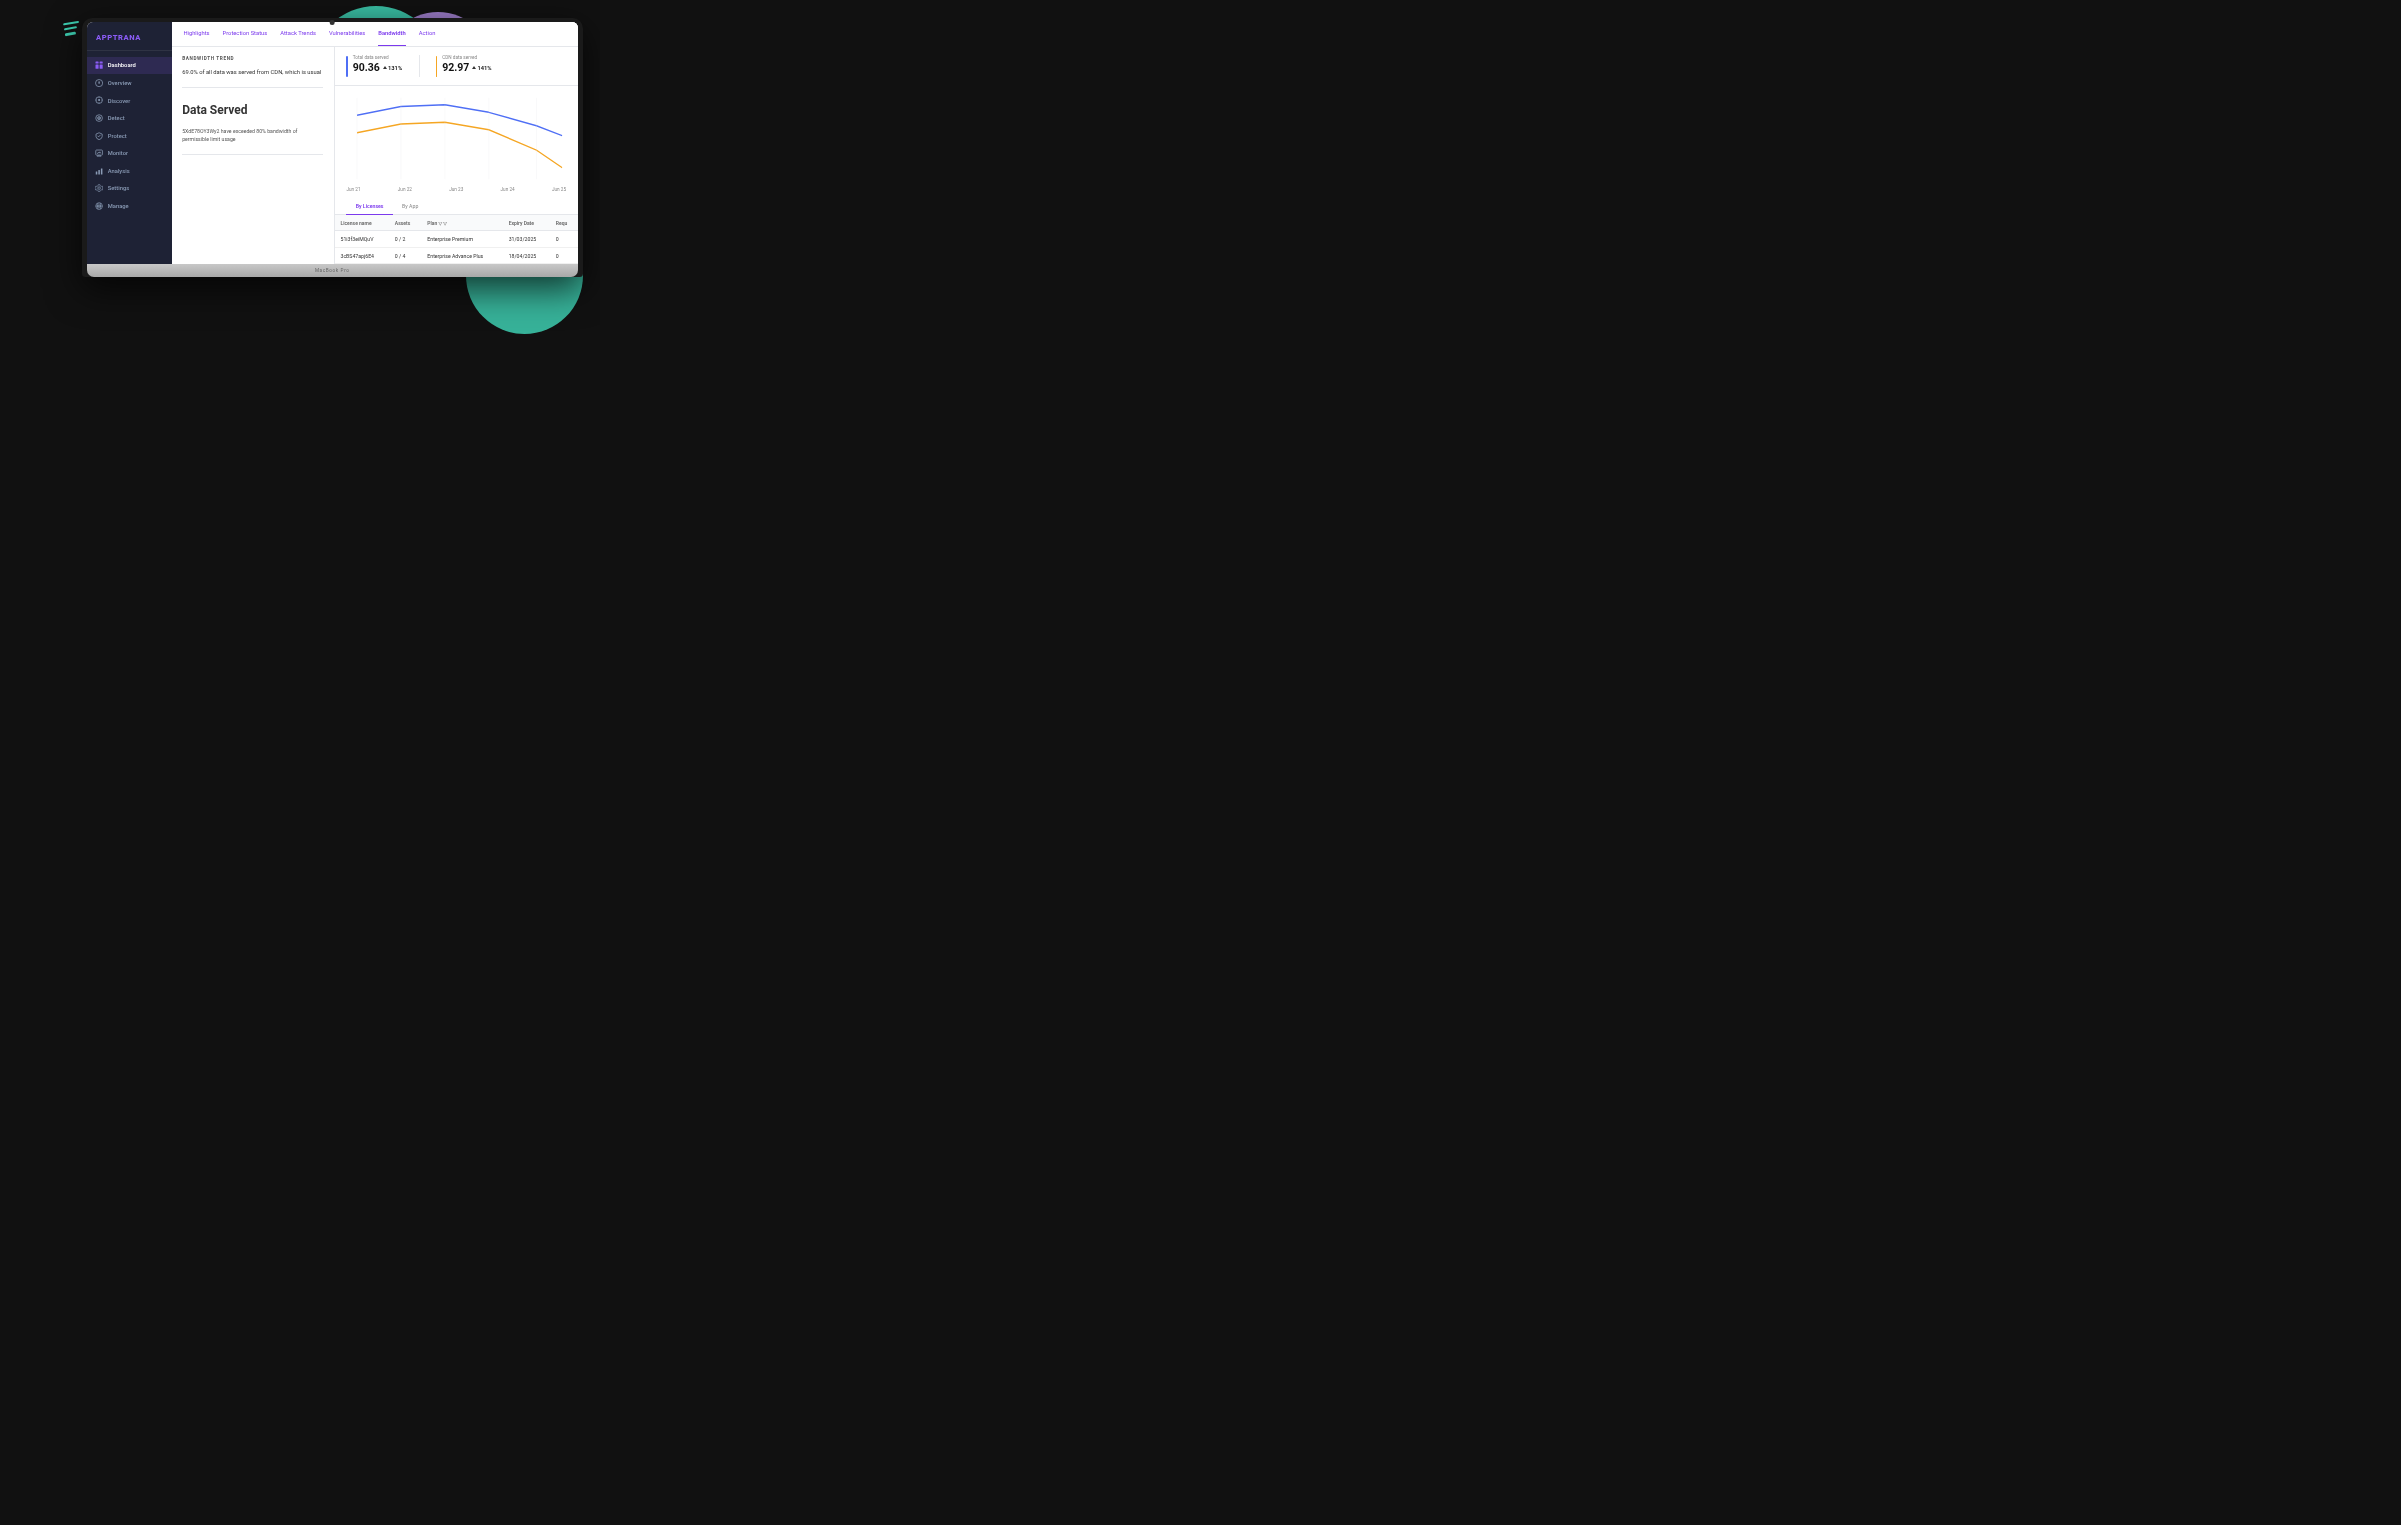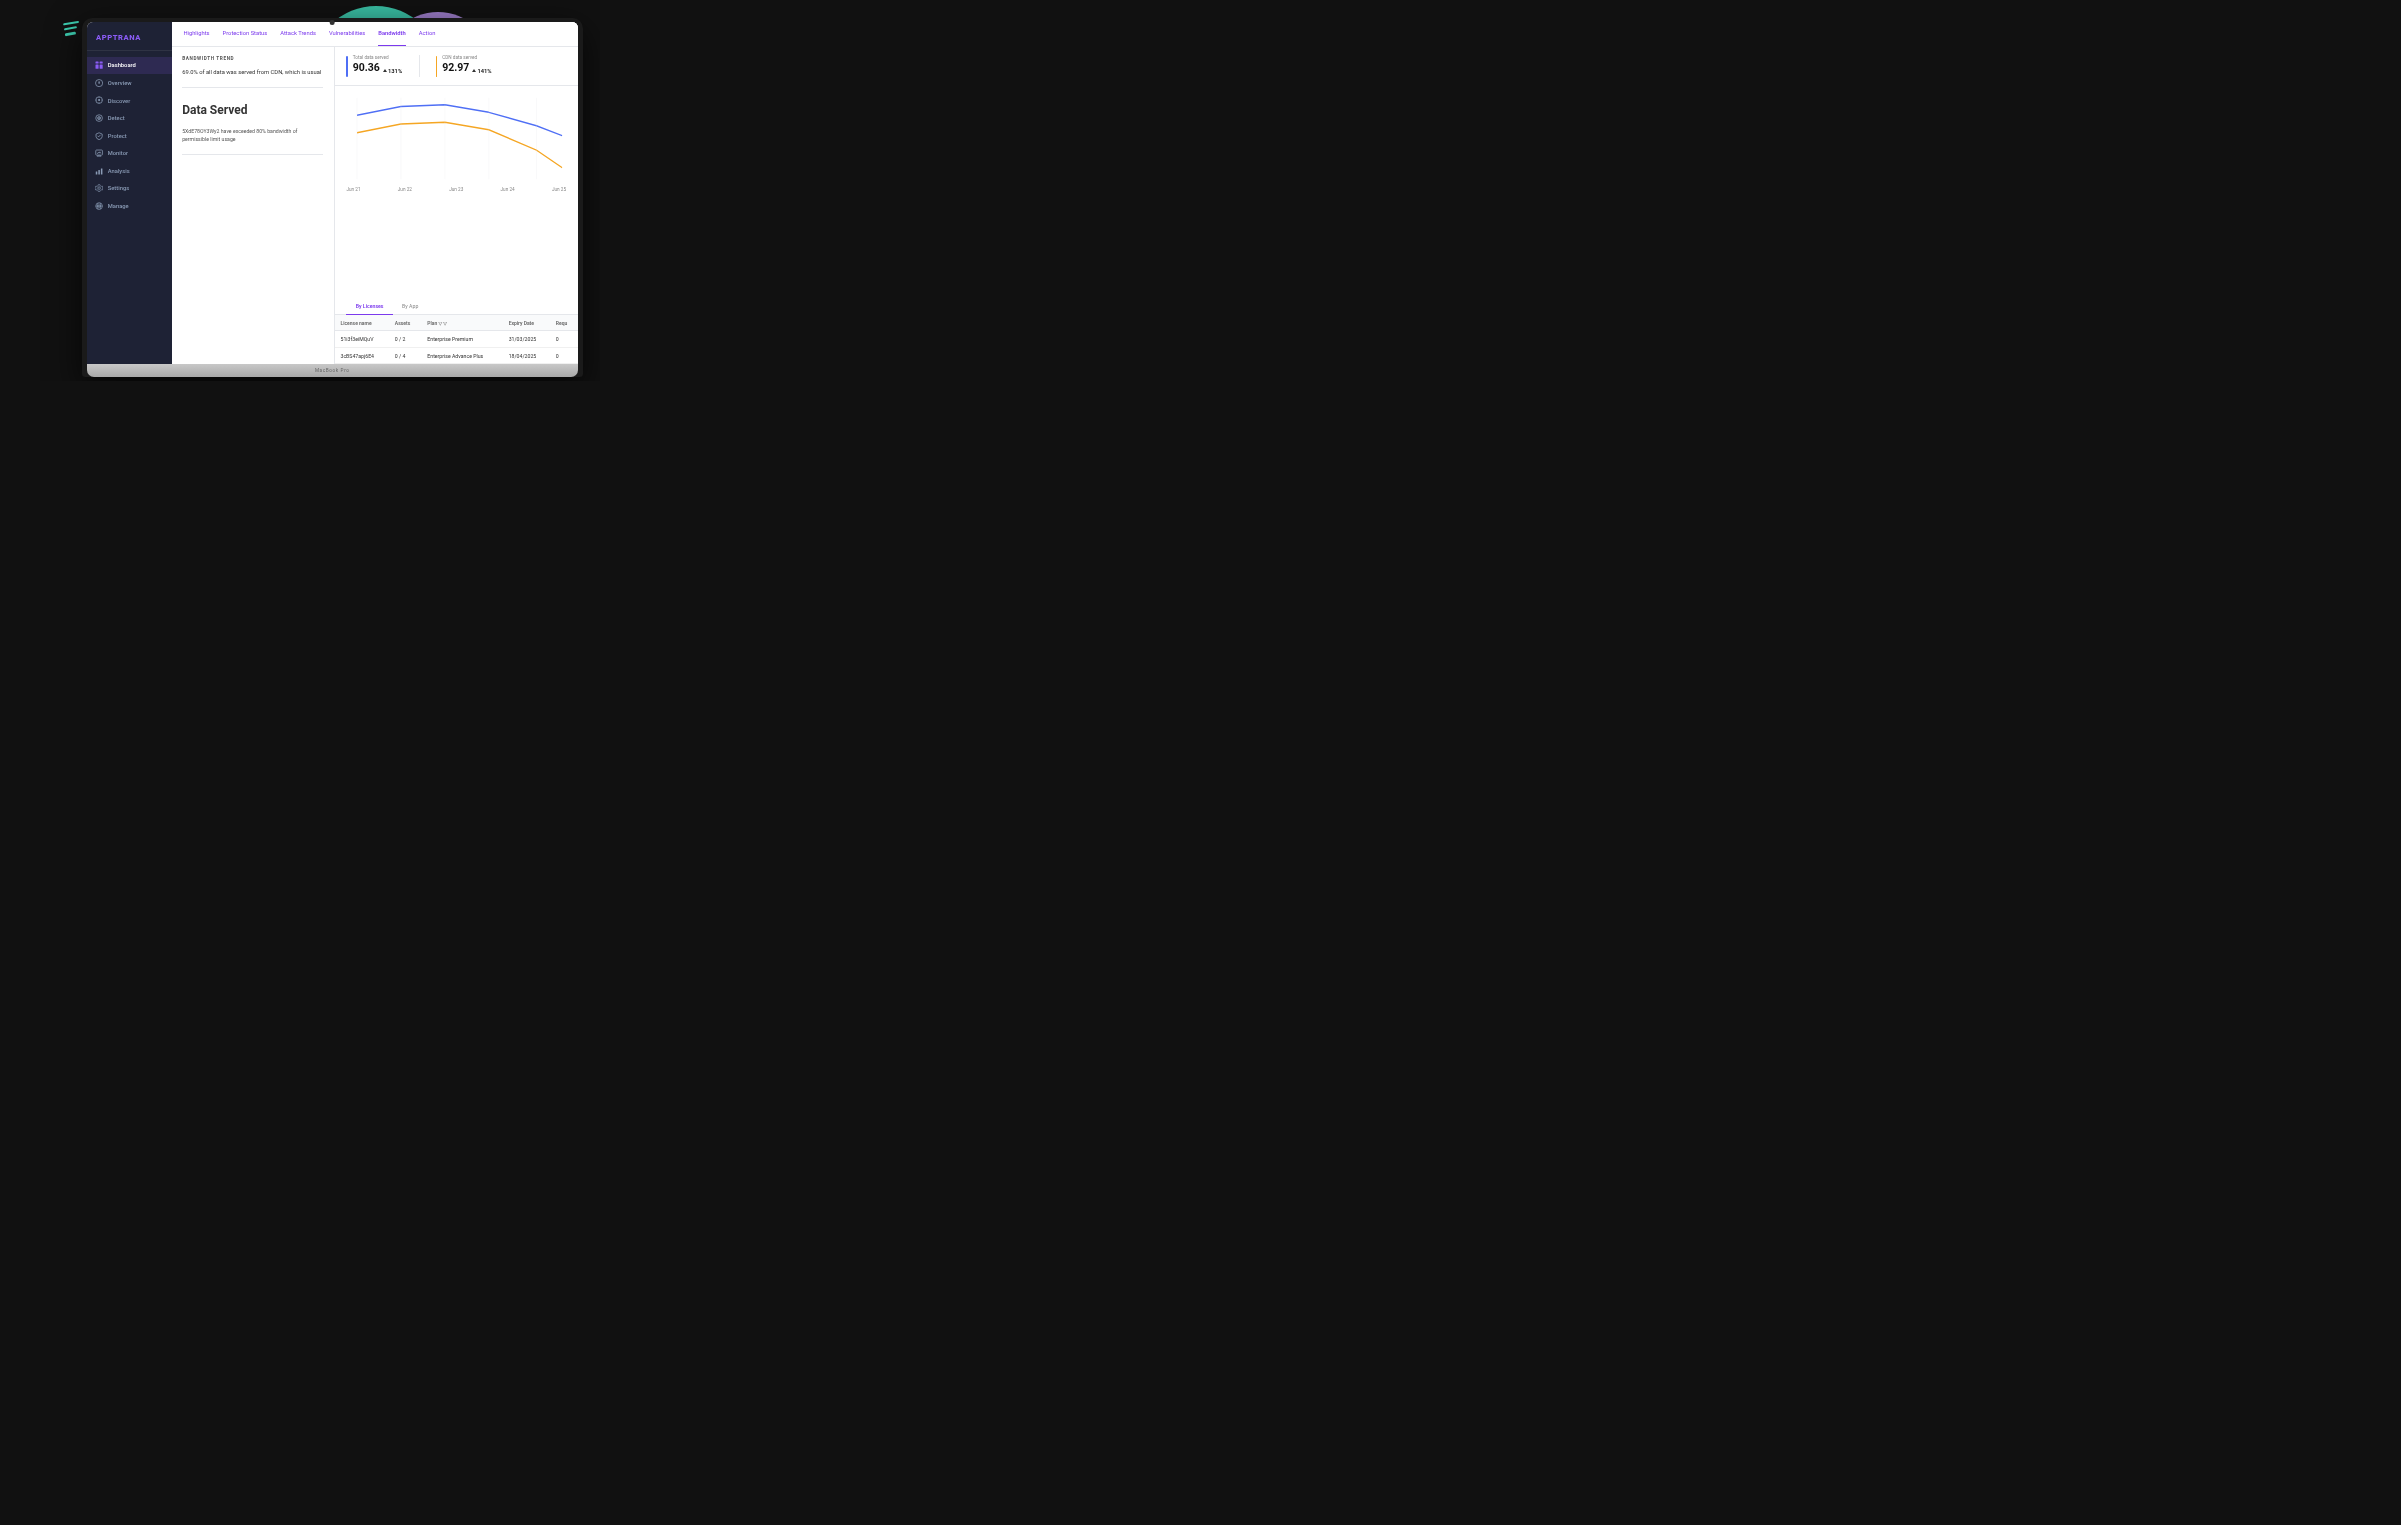--- a/index.html
+++ b/index.html
@@ -85,21 +85,21 @@
       padding: 4.7px 4.7px 0 4.7px;
       box-shadow: 0 11.7px 35px rgba(0,0,0,0.7);
       position: relative;
     }
 
     .laptop-screen {
       background: #f4f5f7;
       border-radius: 5.8px 5.8px 0 0;
       overflow: hidden;
       width: 100%;
-      height: 342px;
+      height: 242px;
       display: flex;
       flex-direction: column;
     }
 
     .laptop-base {
       background: linear-gradient(to bottom, #c8c8c8, #a8a8a8);
       height: 13px;
       border-radius: 0 0 7px 7px;
       display: flex;
       align-items: center;
@@ -323,21 +323,21 @@
     .stat-info {}
 
     .stat-label {
       font-size: 4.7px;
       color: #888;
       margin-bottom: 1.2px;
     }
 
     .stat-value-row {
       display: flex;
-      align-items: flex-end;
+      align-items: center;
       gap: 2.9px;
     }
 
     .stat-value {
       font-size: 10.5px;
       font-weight: 700;
       color: #111;
     }
 
     .stat-change {

